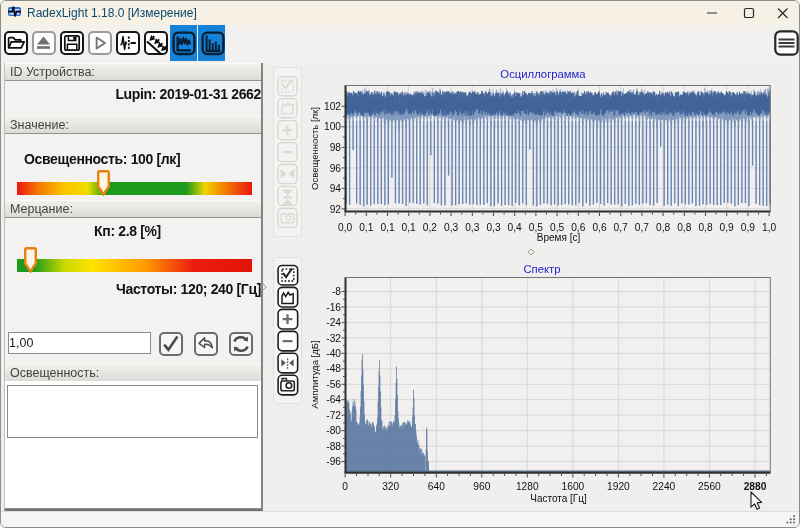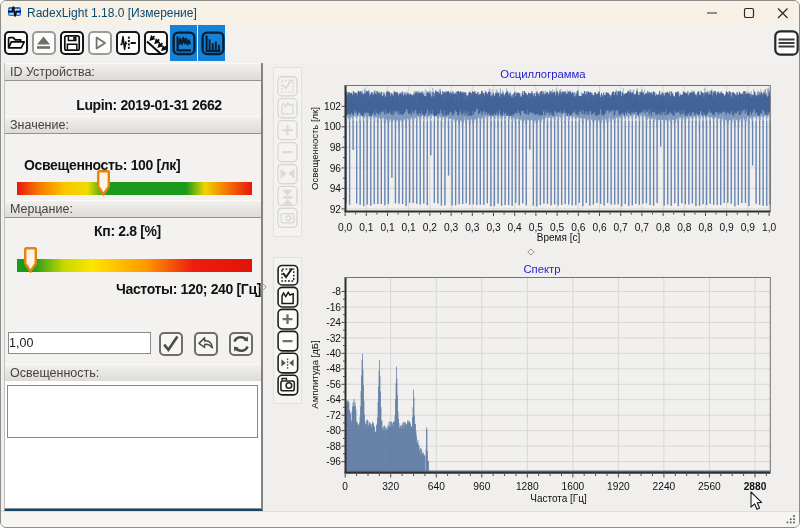--- a/index.html
+++ b/index.html
@@ -4,21 +4,21 @@
 html,body{width:800px;height:528px;background:#fff;font-family:"Liberation Sans",sans-serif;overflow:hidden}
 #win{position:relative;width:800px;height:528px;background:#f0efed;border:1px solid #8d8d8b;border-radius:6px;overflow:hidden}
 .abs{position:absolute}
 #tbar{position:absolute;left:0;top:0;width:100%;height:24px;background:#f6f0e5}
 #title{position:absolute;left:26px;top:5px;font-size:12px;color:#0c4a6e;white-space:nowrap}
 #toolrow{position:absolute;left:0;top:24px;width:100%;height:38px;background:#f2f1ef}
 .tbtn{position:absolute;top:30px;width:24px;height:24px;background:#fdfdfc;border:2px solid #161616;border-radius:5px}
 .tbtn.dis{border-color:#9c9b99}
 .bluew{position:absolute;top:0;height:36px;width:27px;background:#1581d7}
 .bicon{position:absolute;top:5.5px;left:1.5px;width:24px;height:24px}
-#panel{position:absolute;left:3px;top:62px;width:259px;height:448px;background:#f3f2f0;border-left:1px solid #c2c0bc;border-right:2px solid #85837f;border-bottom:2px solid #0c4a6e}
+#panel{position:absolute;left:3px;top:62px;width:259px;height:448px;background:#f3f2f0;border-left:1px solid #c2c0bc;border-right:2px solid #85837f;border-bottom:2px solid #737373}
 .hdr{position:absolute;left:0;width:100%;height:18px;background:linear-gradient(#f1f0ed,#ddDBd7);border-top:1px solid #fbfaf8;border-bottom:1px solid #94928c;color:#45433b;font-size:12.5px;line-height:17px;padding-left:5px}
 .bval{position:absolute;font-weight:bold;font-size:14px;letter-spacing:-0.35px;color:#121212;white-space:nowrap}
 .gbar{position:absolute;left:12px;width:235px;height:13px}
 #mul{position:absolute;left:3px;top:269px;width:143px;height:22px;border:1px solid #8a8a88;background:#fff;font-size:12.5px;color:#1a1a1a;line-height:20px;padding-left:0}
 .sqbtn{position:absolute;width:24px;height:24px;background:#f7f6f4;border:2px solid #6e6d6b;border-radius:5px}
 #comm{position:absolute;left:2px;top:322px;width:251px;height:53px;border:1px solid #8a8a88;background:#fff}
 #white5{position:absolute;left:0;top:318px;width:100%;height:128px;background:#fff;border-bottom:1px solid #8f8d89}
 .vstrip{position:absolute;left:272px;width:29px;background:#f4f3f1;border:1px solid #e2e1de;border-radius:2px}
 #bstrip{position:absolute;left:0;top:510px;width:100%;height:18px;background:#f6f5f3;border-top:1px solid #dfdedb}
 svg{display:block}
@@ -118,23 +118,23 @@
     <rect x="1.3" y="1.3" width="22.4" height="23.4" rx="5" fill="#fdfdfc" stroke="#262626" stroke-width="2.2"></rect>
     <g stroke="#3b3b3b" stroke-width="2">
         <line x1="4.5" y1="9.6" x2="20.5" y2="9.6"></line>
         <line x1="4.5" y1="13" x2="20.5" y2="13"></line>
         <line x1="4.5" y1="16.4" x2="20.5" y2="16.4"></line>
       </g>
   </svg>
 
   <div id="panel">
     <div class="hdr" style="top:0">ID Устройства:</div>
-    <div class="bval" style="left:0;top:34px;width:100%;text-align:center;text-indent:32px">Lupin: 2019-01-31 2662</div>
+    <div class="bval" style="left:0;top:23px;width:100%;text-align:right;text-indent:32px">Lupin: 2019-01-31 2662</div>
     <div class="hdr" style="top:53px">Значение:</div>
-    <div class="bval" style="left:19px;top:94px">Освещенность: 100 [лк]</div>
+    <div class="bval" style="left:19px;top:88px">Освещенность: 100 [лк]</div>
     <div class="gbar" style="top:119px;background:linear-gradient(90deg,#e81610 0%,#f57800 9%,#fbc400 20%,#f0dc00 30%,#1c9a1c 38%,#1c9a1c 72%,#f0d400 80%,#f57800 89%,#e81610 100%)"></div>
     <svg class="abs" style="left:92px;top:107px" width="13" height="26" viewBox="0 0 13 26">
       <path d="M2.5 1.2 L10.5 1.2 Q11.8 1.2 11.8 2.5 L11.8 16.5 L6.5 24.5 L1.2 16.5 L1.2 2.5 Q1.2 1.2 2.5 1.2 Z" fill="#fdf4e4" stroke="#e6820e" stroke-width="2.4"></path>
     </svg>
     <div class="hdr" style="top:137px">Мерцание:</div>
     <div class="bval" style="left:0;top:160px;width:100%;text-align:center;text-indent:-11px">Кп: 2.8 [%]</div>
     <div class="gbar" style="top:196px;background:linear-gradient(90deg,#1c9a1c 0%,#1c9a1c 7%,#c8d800 20%,#ffe400 32%,#ff9800 55%,#ee1c10 75%,#e01408 100%)"></div>
     <svg class="abs" style="left:19px;top:184px" width="13" height="26" viewBox="0 0 13 26">
       <path d="M2.5 1.2 L10.5 1.2 Q11.8 1.2 11.8 2.5 L11.8 16.5 L6.5 24.5 L1.2 16.5 L1.2 2.5 Q1.2 1.2 2.5 1.2 Z" fill="#fdf4e4" stroke="#e6820e" stroke-width="2.4"></path>
     </svg>

